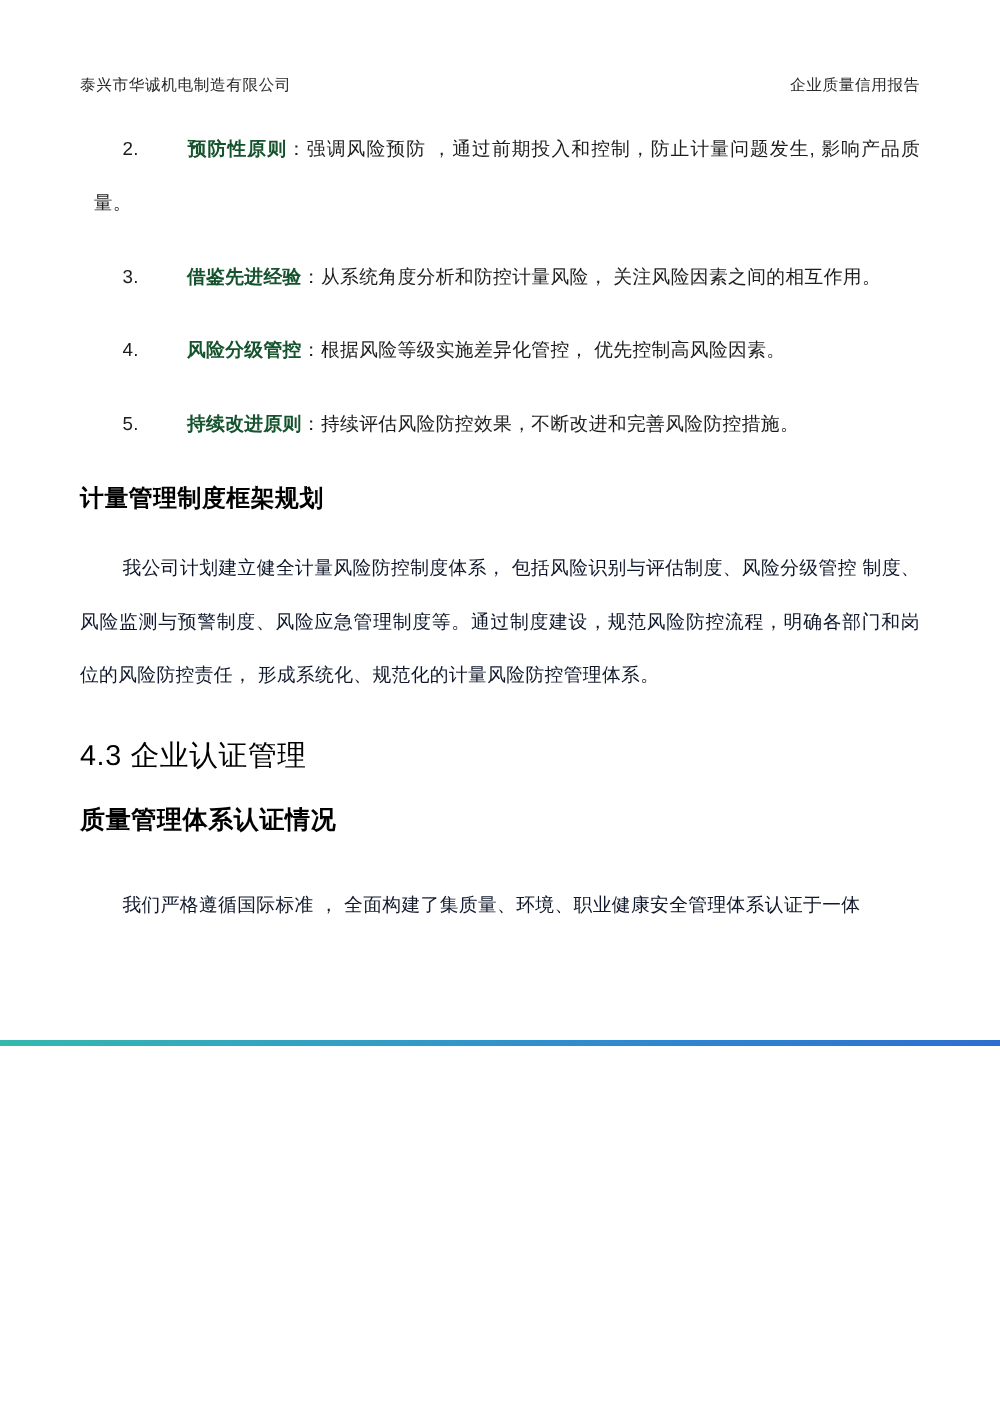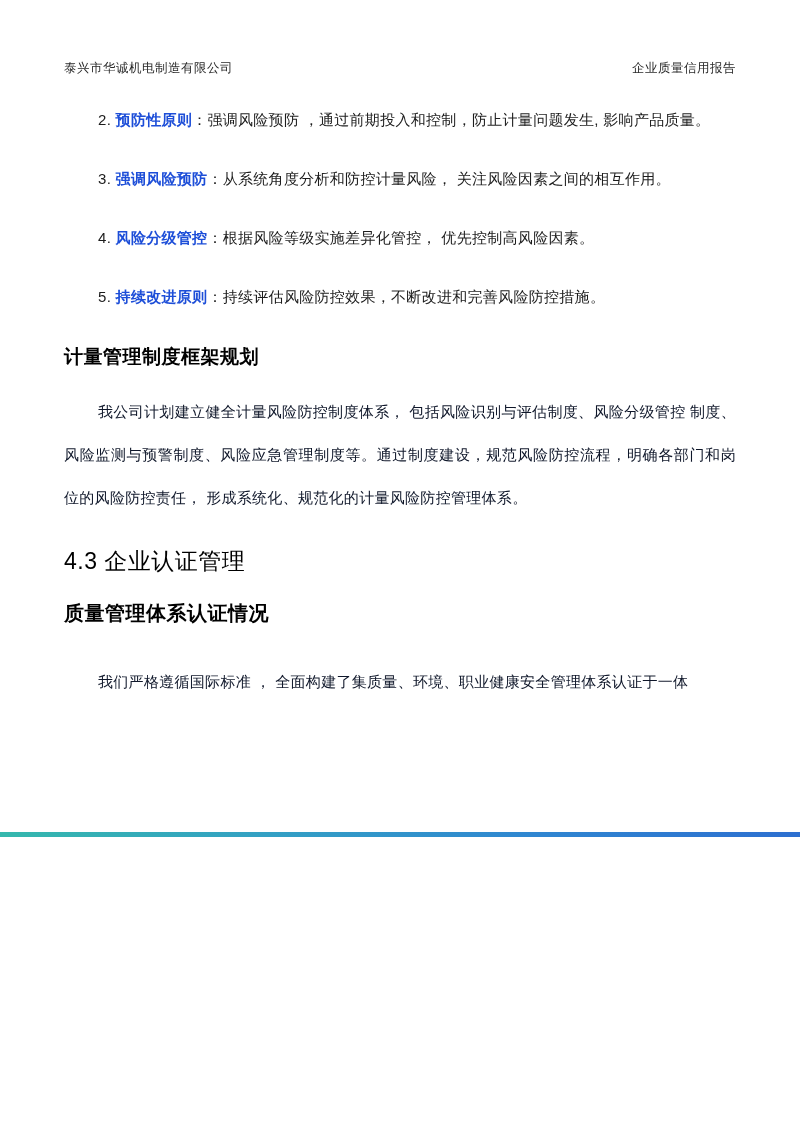--- a/index.html
+++ b/index.html
@@ -26,21 +26,21 @@
   .list-item {
     font-size: 15px;
     line-height: 43px;
     margin: 0 0 16px 0;
     padding-left: 11px;
     text-indent: 23px;
     text-align: justify;
     letter-spacing: 0.3px;
     color: #1c1c1c;
   }
-  .list-item b { font-weight: 700; color: #1d4ed8; }
+  .list-item b { font-weight: 700; color: #14532d; margin-left: 34px; }
   .section-heading {
     font-size: 19px;
     line-height: 26px;
     font-weight: 700;
     color: #000;
     margin: 26px 0 20px 0;
     letter-spacing: 0.5px;
   }
   .para {
     font-size: 15px;
@@ -99,21 +99,21 @@
 
   <div class="content">
 
     <div class="principles-list">
       <div class="list-item">
         <span>2.</span>
         <b>预防性原则</b><span>：强调风险预防 ，通过前期投入和控制，防止计量问题发生, 影响产品质量。</span>
       </div>
       <div class="list-item">
         <span>3.</span>
-        <b>强调风险预防</b><span>：从系统角度分析和防控计量风险， 关注风险因素之间的相互作用。</span>
+        <b>借鉴先进经验</b><span>：从系统角度分析和防控计量风险， 关注风险因素之间的相互作用。</span>
       </div>
       <div class="list-item">
         <span>4.</span>
         <b>风险分级管控</b><span>：根据风险等级实施差异化管控， 优先控制高风险因素。</span>
       </div>
       <div class="list-item">
         <span>5.</span>
         <b>持续改进原则</b><span>：持续评估风险防控效果，不断改进和完善风险防控措施。</span>
       </div>
     </div>

